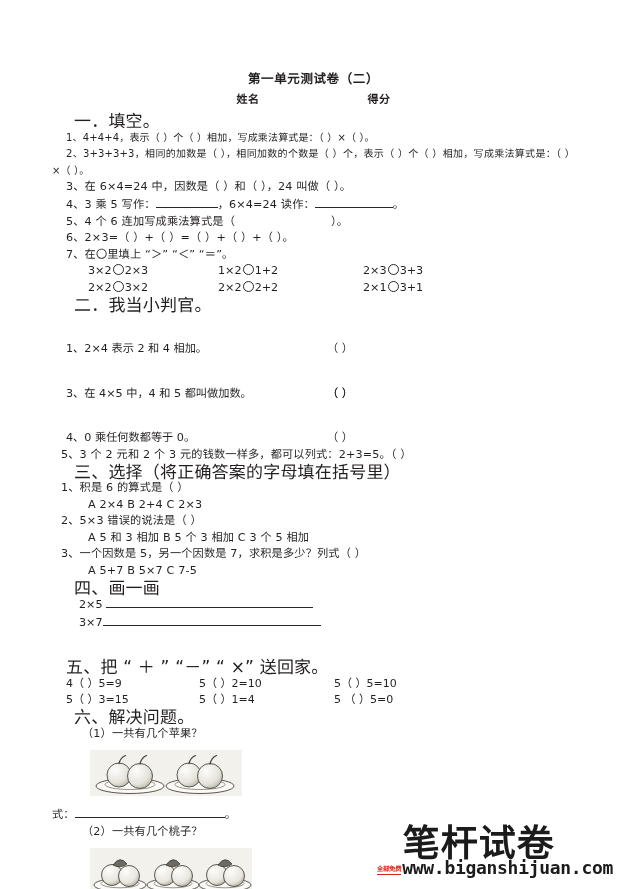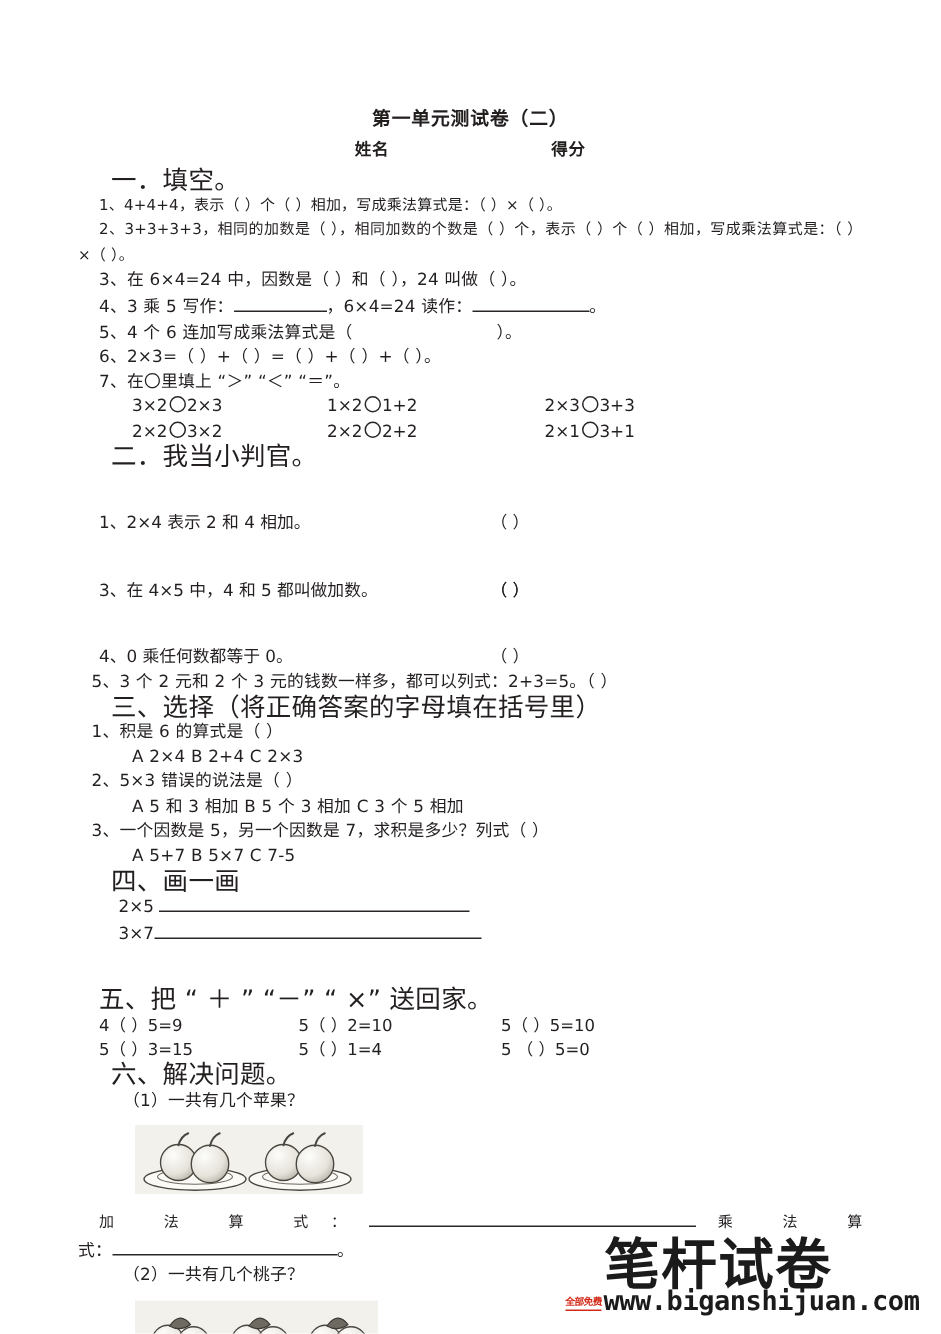--- a/index.html
+++ b/index.html
@@ -313,21 +313,20 @@
       <circle cx="99" cy="25" r="12" fill="url(#ag)" stroke="#4a4640" stroke-width="0.9"></circle>
       <path d="M99 13.5 q1.5 -6 6.5 -8" fill="none" stroke="#4a4640" stroke-width="1.3" stroke-linecap="round"></path>
       <circle cx="120" cy="26" r="12.5" fill="url(#ag)" stroke="#4a4640" stroke-width="0.9"></circle>
       <path d="M120 14 q1.5 -6.5 6.5 -8.5" fill="none" stroke="#4a4640" stroke-width="1.3" stroke-linecap="round"></path>
     </svg>
   </div>
 
   <div class="gap-sm"></div>
 
   
-  <div class="just" style="text-align-last:justify"><span class="lead">加 法 算 式：</span><span class="blank b-add"></span><span>乘 法 算</span></div>
   <div class="q noind"><span>式：</span><span class="blank b-mul"></span><span>。</span></div>
 
   <div class="q ind">（2）一共有几个桃子？</div>
 
   <div class="gap-lg"></div>
 
   
   <div class="fruit-box">
     <svg class="fruit-svg" width="162" height="47" viewBox="0 0 162 47">
       <defs>

